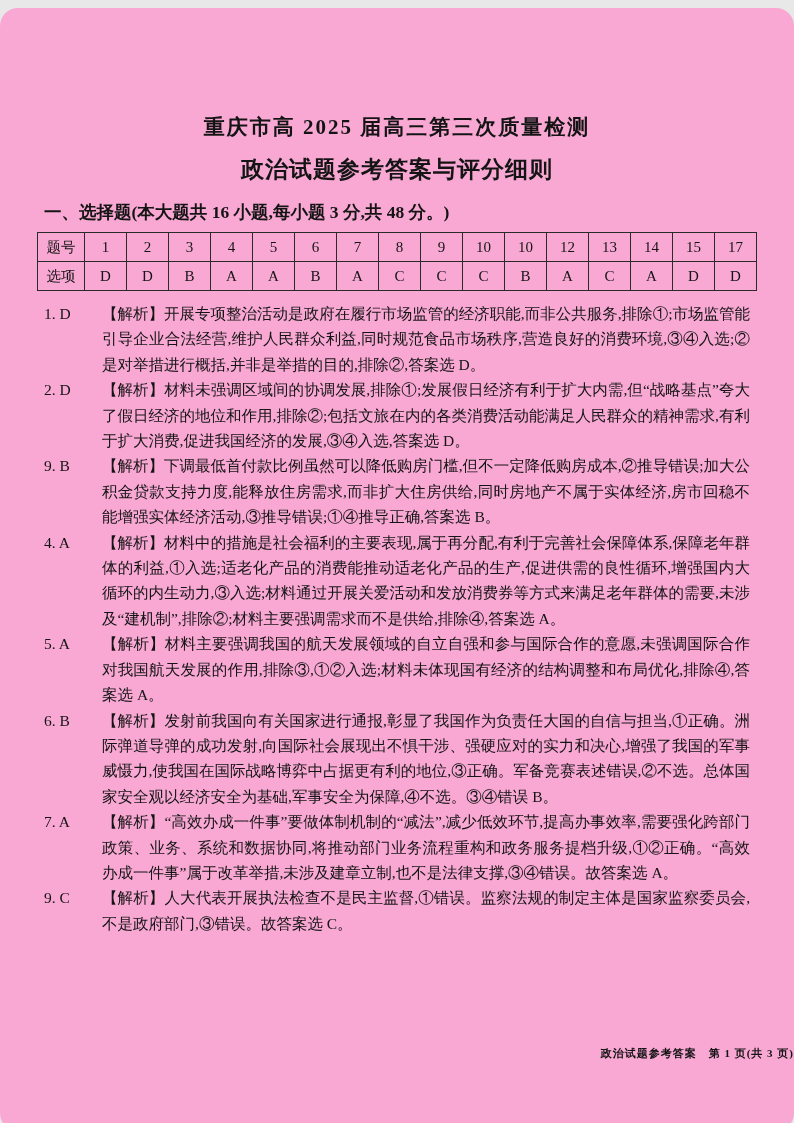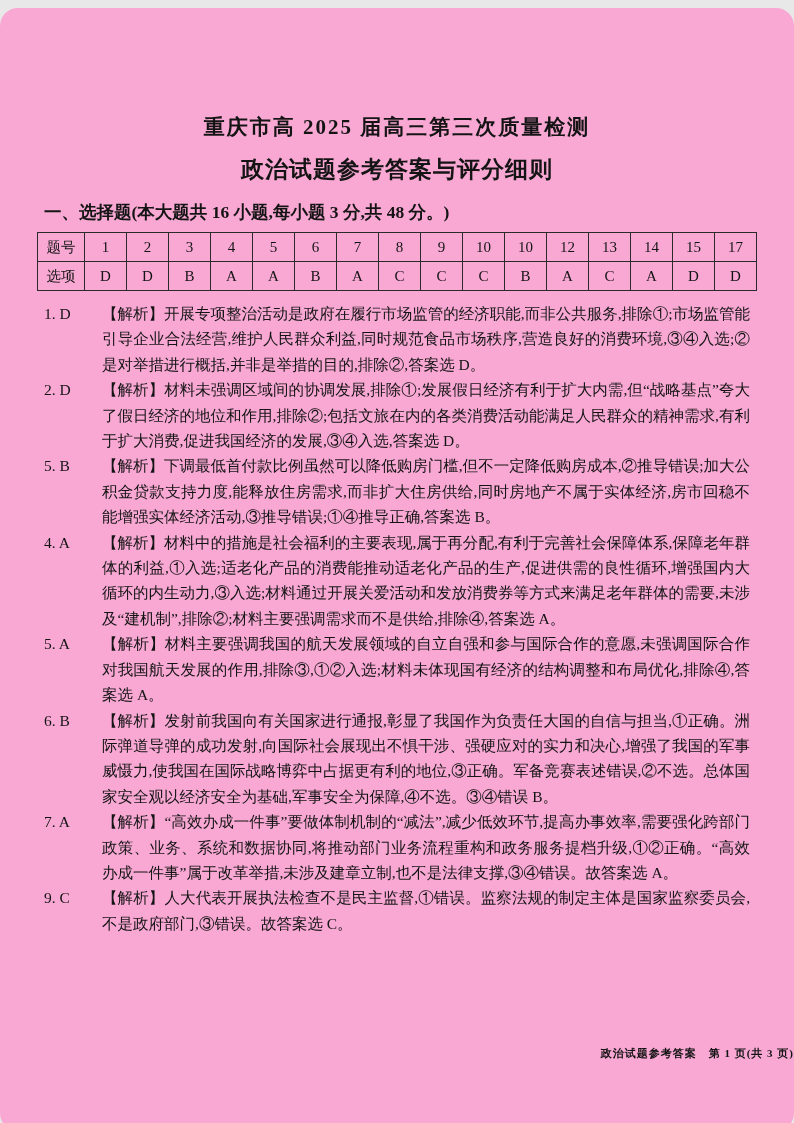--- a/index.html
+++ b/index.html
@@ -136,21 +136,21 @@
   <div class="explanations">
     <div class="exp-item">
       <span class="exp-num">1. D</span>
       <span class="exp-text">【解析】开展专项整治活动是政府在履行市场监管的经济职能,而非公共服务,排除①;市场监管能引导企业合法经营,维护人民群众利益,同时规范食品市场秩序,营造良好的消费环境,③④入选;②是对举措进行概括,并非是举措的目的,排除②,答案选 D。</span>
     </div>
     <div class="exp-item">
       <span class="exp-num">2. D</span>
       <span class="exp-text">【解析】材料未强调区域间的协调发展,排除①;发展假日经济有利于扩大内需,但“战略基点”夸大了假日经济的地位和作用,排除②;包括文旅在内的各类消费活动能满足人民群众的精神需求,有利于扩大消费,促进我国经济的发展,③④入选,答案选 D。</span>
     </div>
     <div class="exp-item">
-      <span class="exp-num">5. B</span>
+      <span class="exp-num">9. B</span>
       <span class="exp-text">【解析】下调最低首付款比例虽然可以降低购房门槛,但不一定降低购房成本,②推导错误;加大公积金贷款支持力度,能释放住房需求,而非扩大住房供给,同时房地产不属于实体经济,房市回稳不能增强实体经济活动,③推导错误;①④推导正确,答案选 B。</span>
     </div>
     <div class="exp-item">
       <span class="exp-num">4. A</span>
       <span class="exp-text">【解析】材料中的措施是社会福利的主要表现,属于再分配,有利于完善社会保障体系,保障老年群体的利益,①入选;适老化产品的消费能推动适老化产品的生产,促进供需的良性循环,增强国内大循环的内生动力,③入选;材料通过开展关爱活动和发放消费券等方式来满足老年群体的需要,未涉及“建机制”,排除②;材料主要强调需求而不是供给,排除④,答案选 A。</span>
     </div>
     <div class="exp-item">
       <span class="exp-num">5. A</span>
       <span class="exp-text">【解析】材料主要强调我国的航天发展领域的自立自强和参与国际合作的意愿,未强调国际合作对我国航天发展的作用,排除③,①②入选;材料未体现国有经济的结构调整和布局优化,排除④,答案选 A。</span>
     </div>

